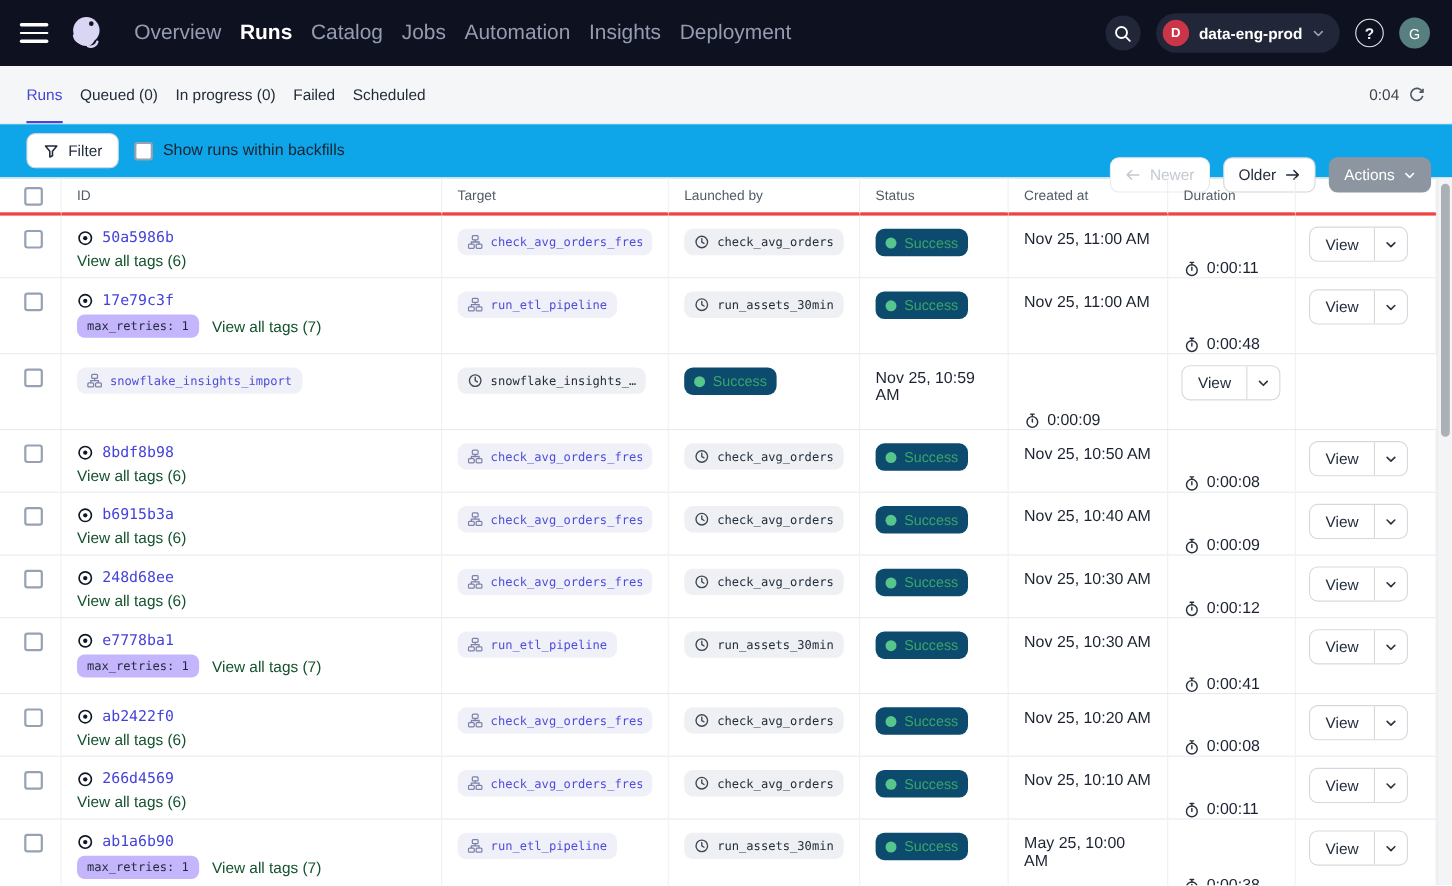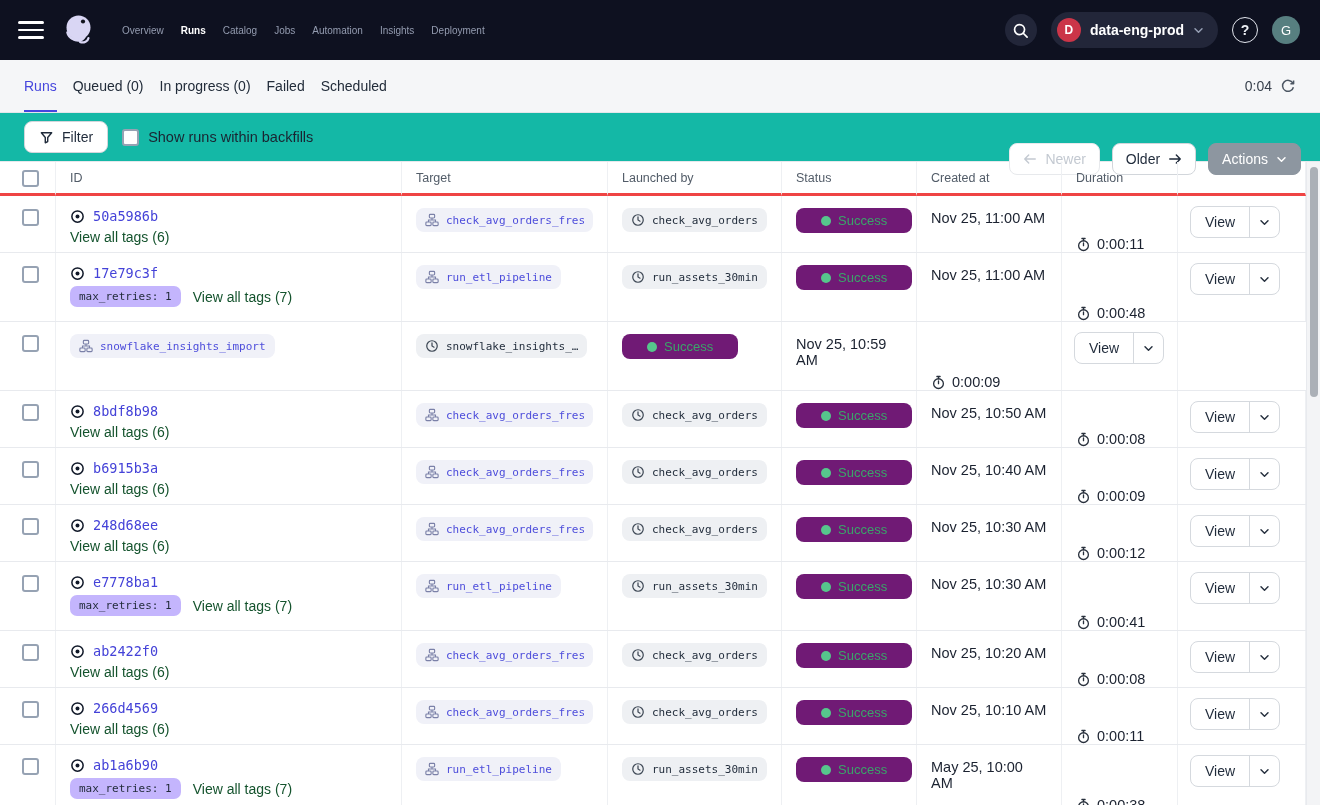--- a/index.html
+++ b/index.html
@@ -6,42 +6,42 @@
   html,body { width:1320px; height:805px; }
   body { font-family:"Liberation Sans", sans-serif; background:#fff; overflow:hidden; }
   .app { position:relative; width:1320px; height:805px; overflow:hidden; background:#fff; }
 
   
   .topnav { height:60px; background:#0e1120; display:flex; align-items:center; padding:0 20px 0 18px; }
   .hamburger { width:26px; display:flex; flex-direction:column; gap:5px; cursor:pointer; margin-right:16px; }
   .hamburger span { height:2.5px; background:#fff; border-radius:2px; }
   .logo { margin-right:24px; display:flex; align-items:center; }
   .mainnav { display:flex; align-items:center; gap:17px; }
-  .nav-item { font-size:10px; color:#949cb0; cursor:pointer; text-decoration:none; }
+  .nav-item { font-size:19px; color:#949cb0; cursor:pointer; text-decoration:none; }
   .nav-item.active { color:#fff; font-weight:700; }
   .topnav-right { margin-left:auto; display:flex; align-items:center; gap:14px; }
   .search-btn { width:32px; height:32px; border-radius:50%; background:#222639; display:flex; align-items:center; justify-content:center; cursor:pointer; }
   .deployment-pill { height:36px; border-radius:18px; background:#222639; display:flex; align-items:center; gap:9px; padding:0 14px 0 6px; cursor:pointer; }
   .dep-badge { width:24px; height:24px; border-radius:50%; background:#cb3548; color:#fff; font-size:12px; font-weight:700; display:flex; align-items:center; justify-content:center; }
   .dep-name { color:#fff; font-size:14px; font-weight:600; }
   .dep-chevron { color:#97a0b4; display:flex; }
   .help-btn { width:26px; height:26px; border-radius:50%; border:1.6px solid #e3e6ee; color:#edf0f5; font-size:14px; font-weight:700; display:flex; align-items:center; justify-content:center; cursor:pointer; }
   .avatar { width:28px; height:28px; border-radius:50%; background:#577f80; color:#fff; font-size:13px; font-weight:500; display:flex; align-items:center; justify-content:center; cursor:pointer; }
 
   
   .tabs-row { height:53px; background:#f5f6f8; border-bottom:1px solid #e3e6ea; display:flex; align-items:stretch; padding:0 24px; }
   .tabs { display:flex; gap:16px; }
   .tab { position:relative; display:flex; align-items:center; font-size:14px; font-weight:500; color:#222c3a; cursor:pointer; text-decoration:none; }
   .tab.active { color:#4646dd; }
   .tab.active::after { content:""; position:absolute; left:0; right:0; bottom:0; height:2px; background:#4646dd; }
   .tab-timer { margin-left:auto; display:flex; align-items:center; gap:8px; color:#39424e; font-size:14px; }
   .refresh-ic { display:flex; color:#4c5663; cursor:pointer; }
 
   
-  .toolbar { height:49px; background:#14b8a6; border-bottom:1px solid #e6e8ec; display:flex; align-items:center; padding:0 19px 0 24px; }
+  .toolbar { height:49px; background:#0ea5e9; border-bottom:1px solid #e6e8ec; display:flex; align-items:center; padding:0 19px 0 24px; }
   .filter-btn { display:inline-flex; align-items:center; gap:8px; height:32px; padding:0 14px; background:#fff; border:1px solid #d2d6db; border-radius:8px; font-size:14px; color:#1f2a3a; font-family:inherit; cursor:pointer; }
   .backfills { display:flex; align-items:center; gap:9px; margin-left:14px; cursor:pointer; }
   .checkbox { display:inline-block; width:17px; height:17px; border:2px solid #96a2b3; border-radius:3px; background:#fff; cursor:pointer; }
   .backfills-label { font-size:14.5px; color:#1a2431; }
   .toolbar-right { margin-left:auto; display:flex; align-items:center; gap:12px; }
   .btn { height:32px; display:inline-flex; align-items:center; gap:8px; padding:0 13px; border:1px solid #d2d6db; border-radius:8px; background:#fff; color:#1f2a3a; font-size:14px; font-family:inherit; cursor:pointer;margin-top:44px; }
   .btn.disabled { color:#c3c9d1; border-color:#e7e9ec; cursor:default; }
   .btn.disabled svg { color:#c3c9d1; }
   .btn.actions { background:#8d96a0; border-color:#8d96a0; color:#fff; }
 
@@ -64,21 +64,21 @@
   .view-all { font-size:14px; color:#14532d; text-decoration:none; cursor:pointer; white-space:nowrap; }
 
   .pill { display:inline-flex; align-items:center; gap:7px; border-radius:8px; padding:5px 9px; max-width:100%; text-decoration:none; cursor:pointer; }
   .pill-text { font-family:"DejaVu Sans Mono", monospace; font-size:11px; white-space:nowrap; overflow:hidden; }
   .target-pill { background:#f0f1f8; }
   .target-pill .pill-text { color:#4d4ddb; }
   .launched-pill { background:#eef0f3; }
   .launched-pill .pill-text { color:#232e3d; }
   .pill svg { flex:none; }
 
-  .status-pill { display:inline-flex; align-items:center; gap:7px; background:#701a75; border-radius:8px; padding:5px 25px; font-size:13px; color:#3aa569; }
+  .status-pill { display:inline-flex; align-items:center; gap:7px; background:#0c4a6e; border-radius:8px; padding:5px 9px; font-size:13px; color:#3aa569; }
   .status-dot { width:10px; height:10px; border-radius:50%; background:#56c68c; }
 
   .c-created { font-size:14.5px; color:#1b2230; padding-top:14px; }
   .c-duration { display:flex; align-items:flex-end; gap:6px; font-size:14.5px; color:#1b2230; padding-top:14px; }
   .c-duration svg { margin-top:1px; flex:none; }
 
   .c-view { padding-top:10px; padding-left:12px; }
   .view-btn-group { display:inline-flex; height:32px; background:#fff; border:1px solid #d5d9de; border-radius:8px; overflow:hidden; }
   .view-btn { border:none; background:none; padding:0 14px; font-size:14px; color:#1f2a3a; font-family:inherit; cursor:pointer; }
   .view-caret { border:none; background:none; border-left:1px solid #d5d9de; width:30px; display:flex; align-items:center; justify-content:center; color:#2a3442; cursor:pointer; }

